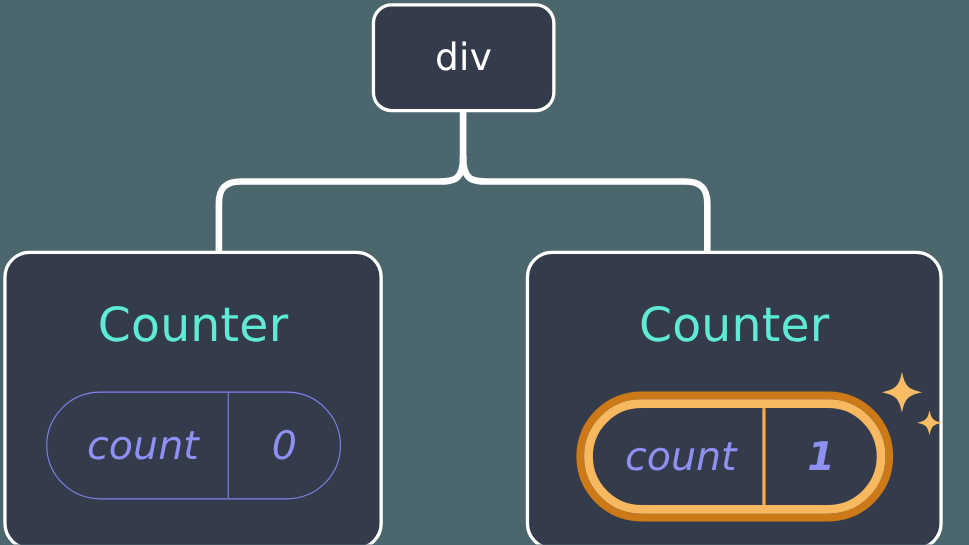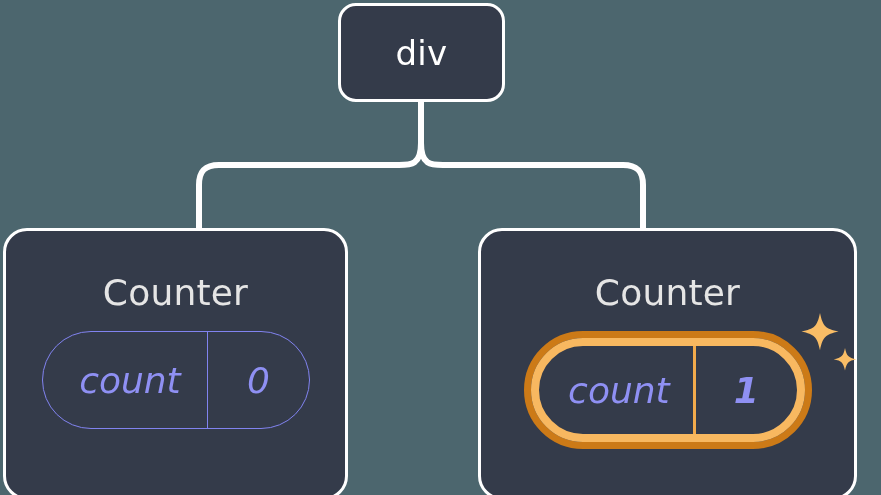--- a/index.html
+++ b/index.html
@@ -76,25 +76,25 @@
   }
 
   .node-child-right {
     left: 478px;
     top: 228px;
     width: 379px;
     height: 272px;
   }
 
   .child-title {
-    color: #e5e5e5;
-    font-size: 36px;
+    color: #5eead4;
+    font-size: 43px;
     line-height: 1;
     letter-spacing: 0.2px;
-    margin-bottom: 20px;
+    margin-bottom: 38px;
   }
 
   
   .pill-wrap {
     position: relative;
     display: flex;
     align-items: center;
     justify-content: center;
     font-style: italic;
   }

